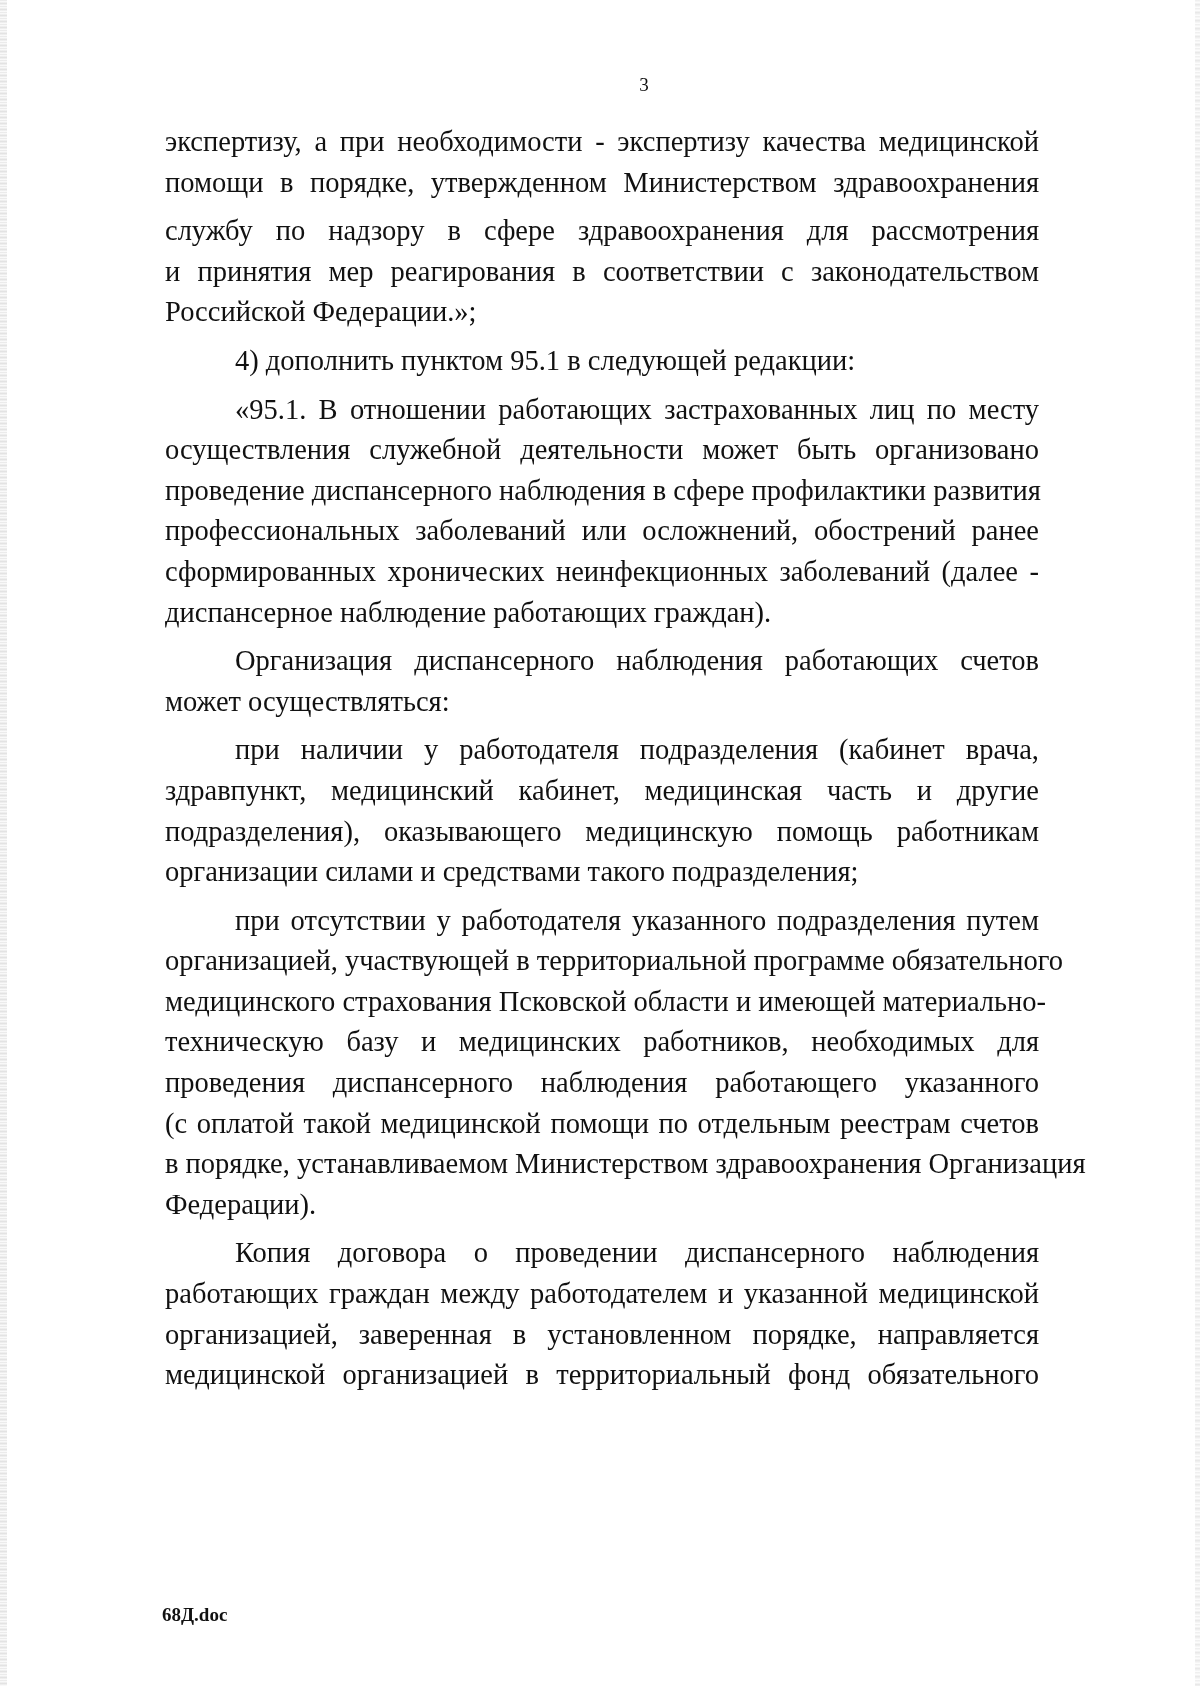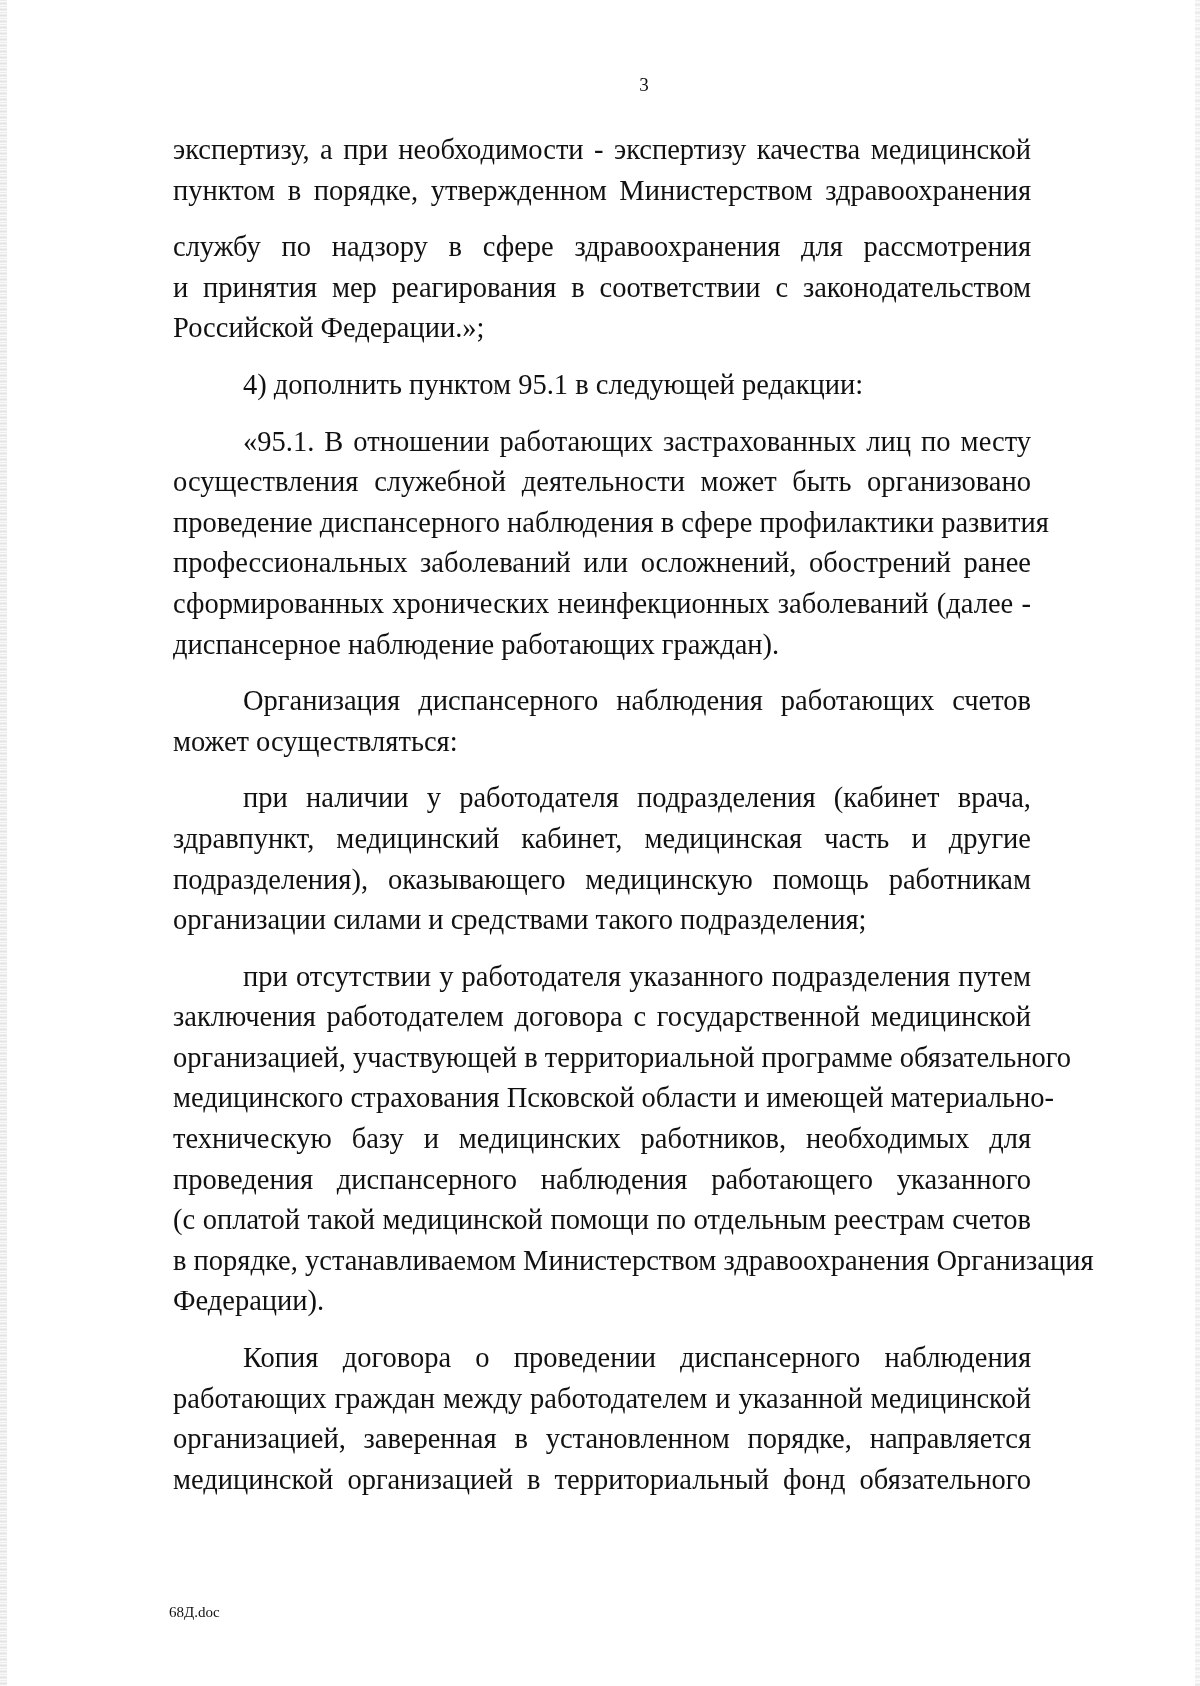--- a/index.html
+++ b/index.html
@@ -39,57 +39,58 @@
     }
     .content {
       position: absolute;
       top: 114px;
       left: 157px;
       width: 890px;
       font-size: 28.5px;
       line-height: 40.6px;
     }
     .para {
-      margin: 16px;
+      margin: 8px;
       text-align: justify;
       text-align-last: left;
     }
     .line {
       display: block;
       text-align: justify;
       text-align-last: justify;
       white-space: nowrap;
       height: 40.6px;
     }
     .line.last {
       text-align-last: left;
     }
     .line.first {
       padding-left: 70px;
     }
     .footer-file {
       position: absolute;
       top: 1604px;
-      left: 169px;
-      font-size: 15px;
+      left: 162px;
+      font-size: 19px;
+      font-weight: bold;
     }
   </style>
 </head>
 <body>
 
 <div class="scan-edge-left"></div>
 <div class="scan-edge-right"></div>
 
 <div class="page-number">3</div>
 
 <div class="content">
 
   <div class="para">
     <span class="line">экспертизу, а при необходимости - экспертизу качества медицинской</span>
-    <span class="line">пунктом в порядке, утвержденном Министерством здравоохранения</span>
+    <span class="line">помощи в порядке, утвержденном Министерством здравоохранения</span>
   </div>
 
   <div class="para">
     <span class="line">службу по надзору в сфере здравоохранения для рассмотрения</span>
     <span class="line">и принятия мер реагирования в соответствии с законодательством</span>
     <span class="line last">Российской Федерации.»;</span>
   </div>
 
   <div class="para">
     <span class="line first last">4) дополнить пунктом 95.1 в следующей редакции:</span>
@@ -111,21 +112,20 @@
 
   <div class="para">
     <span class="line first">при наличии у работодателя подразделения (кабинет врача,</span>
     <span class="line">здравпункт, медицинский кабинет, медицинская часть и другие</span>
     <span class="line">подразделения), оказывающего медицинскую помощь работникам</span>
     <span class="line last">организации силами и средствами такого подразделения;</span>
   </div>
 
   <div class="para">
     <span class="line first">при отсутствии у работодателя указанного подразделения путем</span>
-    <span class="line">заключения работодателем договора с государственной медицинской</span>
     <span class="line">организацией, участвующей в территориальной программе обязательного</span>
     <span class="line">медицинского страхования Псковской области и имеющей материально-</span>
     <span class="line">техническую базу и медицинских работников, необходимых для</span>
     <span class="line">проведения диспансерного наблюдения работающего указанного</span>
     <span class="line">(с оплатой такой медицинской помощи по отдельным реестрам счетов</span>
     <span class="line">в порядке, устанавливаемом Министерством здравоохранения Организация</span>
     <span class="line last">Федерации).</span>
   </div>
 
   <div class="para">

